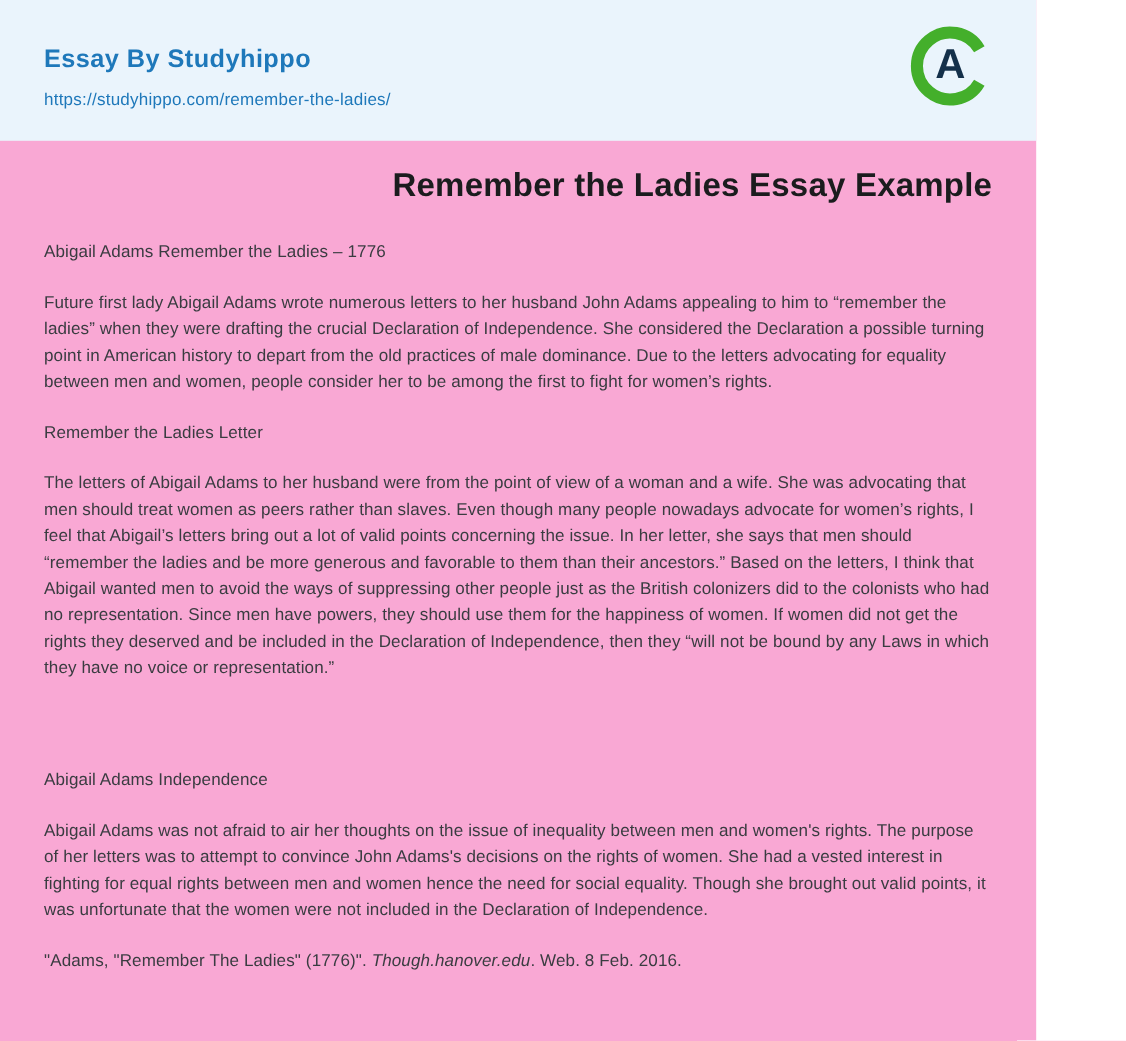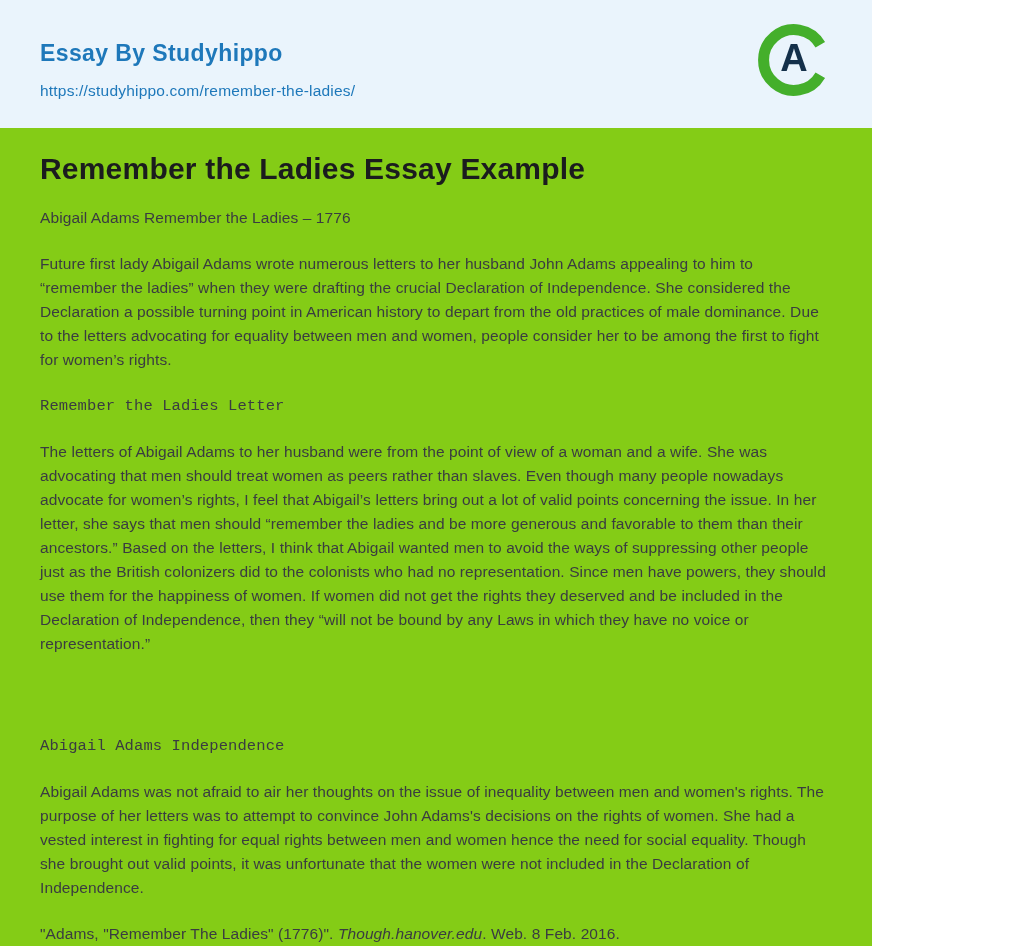--- a/index.html
+++ b/index.html
@@ -4,21 +4,21 @@
 <style>
   * { box-sizing: border-box; margin: 0; padding: 0; }
   html, body { background: #ffffff; }
   body {
     font-family: "Liberation Sans", "DejaVu Sans", sans-serif;
     width: 1024px;
     height: 946px;
     overflow: hidden;
     color: #3a3c41;
   }
-  .page { width: 872px; height: 946px; background: #84cc16; }
+  .page { width: 942px; height: 946px; background: #f9a8d4; }
 
   
   .site-header {
     position: relative;
     background: #eaf4fc;
     padding: 40px 40px 26px 40px;
     height: 128px;
   }
   .site-title {
     color: #1e78ba;
@@ -57,31 +57,32 @@
 
   
   .content {
     padding: 24px 40px 0 40px;
   }
   h1.article-title {
     color: #1b1c1e;
     font-size: 30px;
     font-weight: 700;
     letter-spacing: 0.2px;
-    margin-bottom: 20px;
+    margin-bottom: 32px;
+    text-align: right;
   }
   .content p {
     font-size: 15.5px;
     line-height: 24px;
     margin-bottom: 22px;
     color: #3a3c41;
     letter-spacing: 0.1px;
   }
   .byline { margin-bottom: 20px; }
-  .subheading { margin-bottom: 22px; font-family: Liberation Mono, monospace; }
+  .subheading { margin-bottom: 22px; }
   .spacer { height: 56px; }
   .citation em { font-style: italic; }
 </style>
 </head>
 <body>
 
 <div class="page">
 
   <header class="site-header">
     <div>

